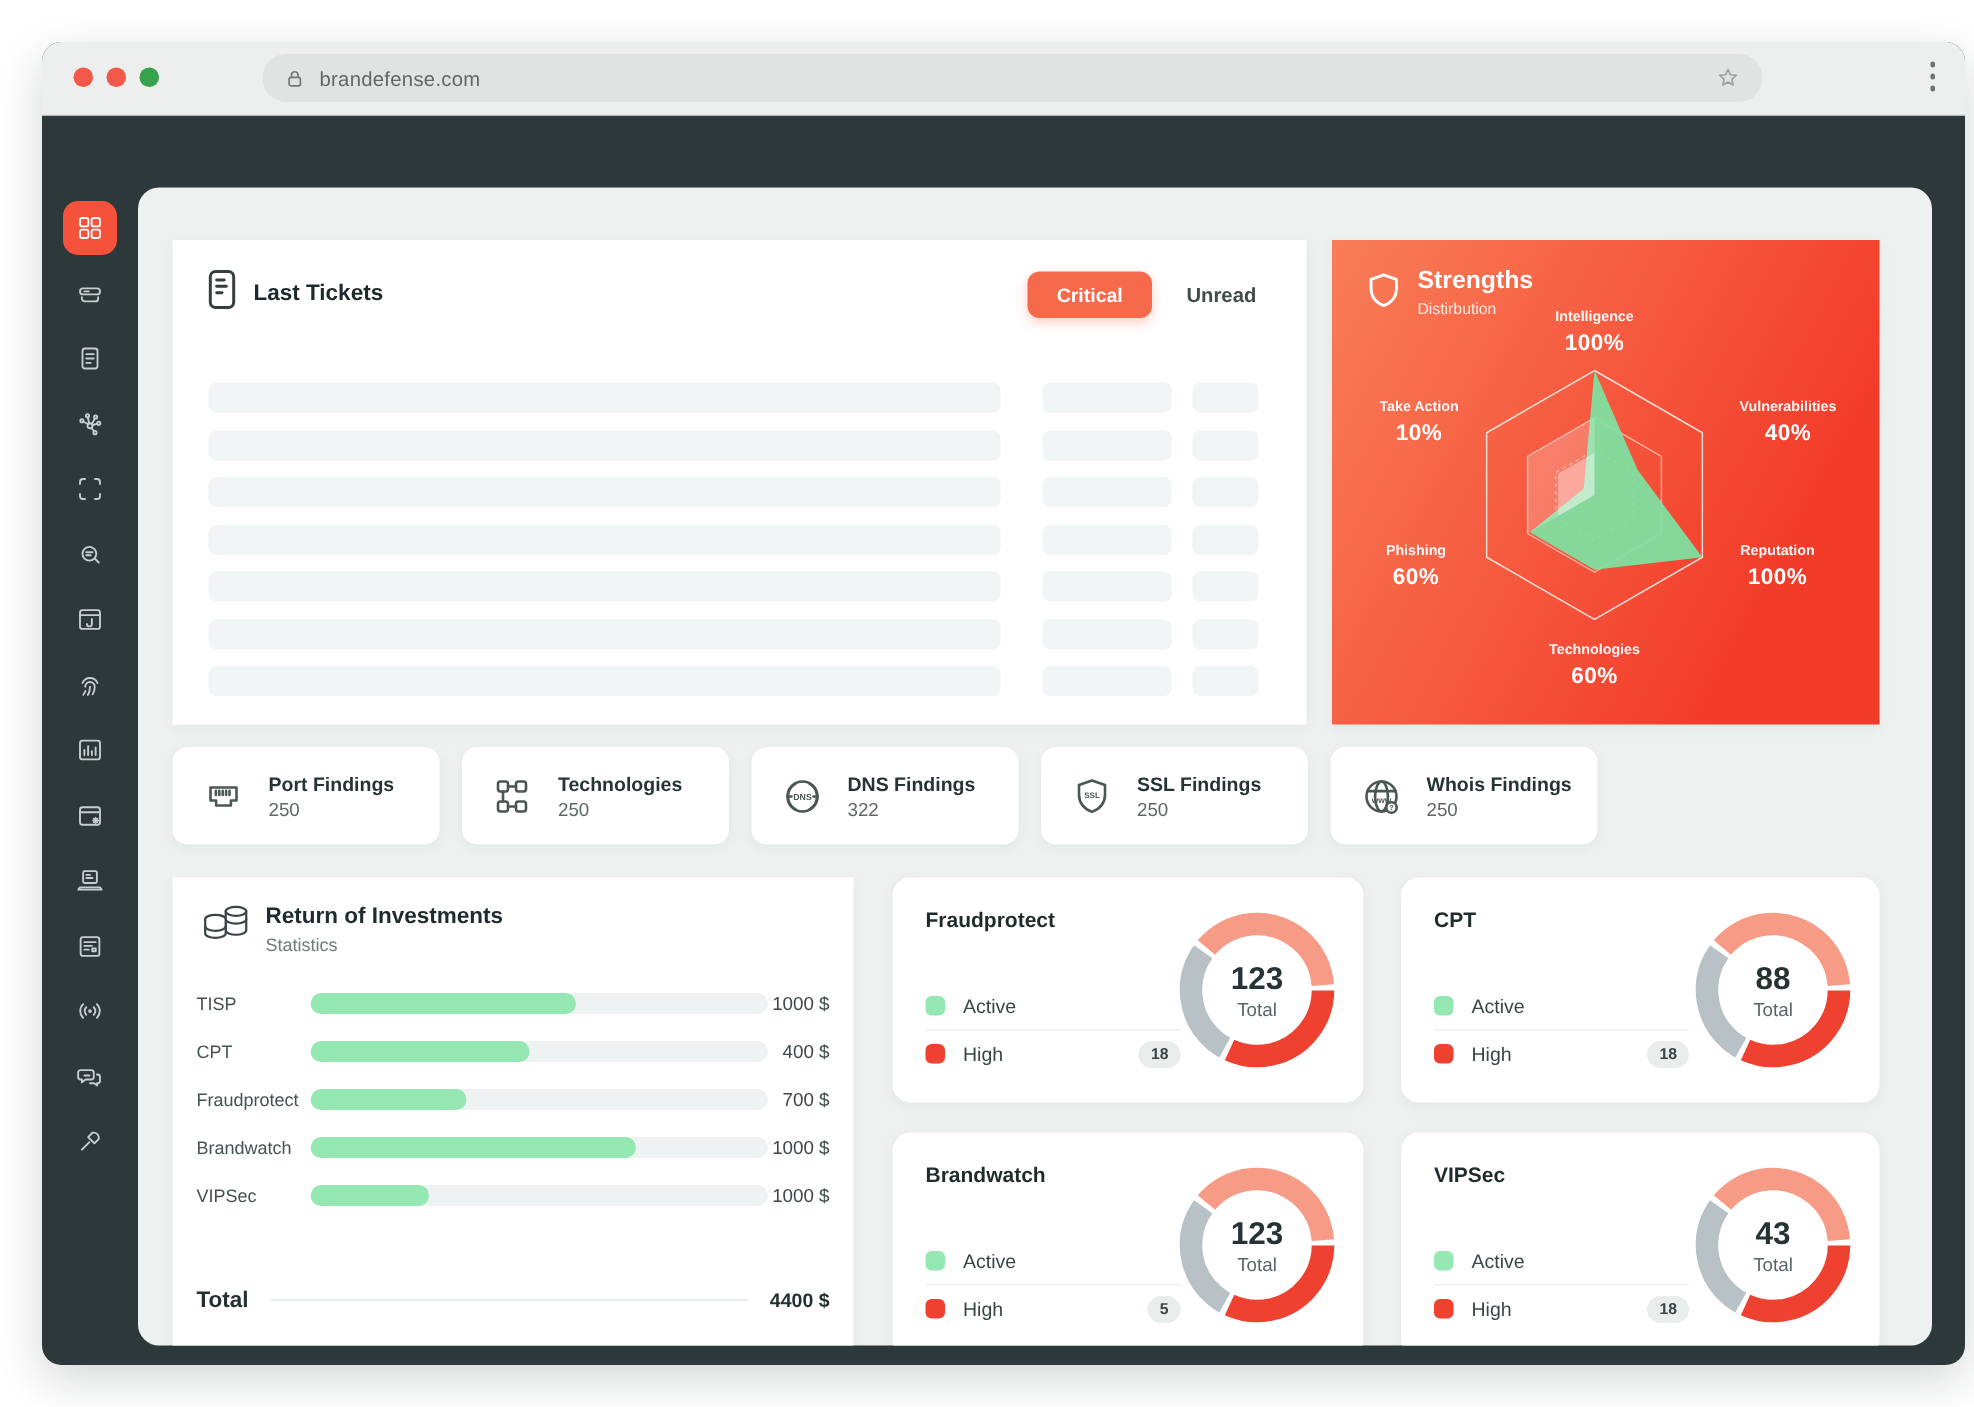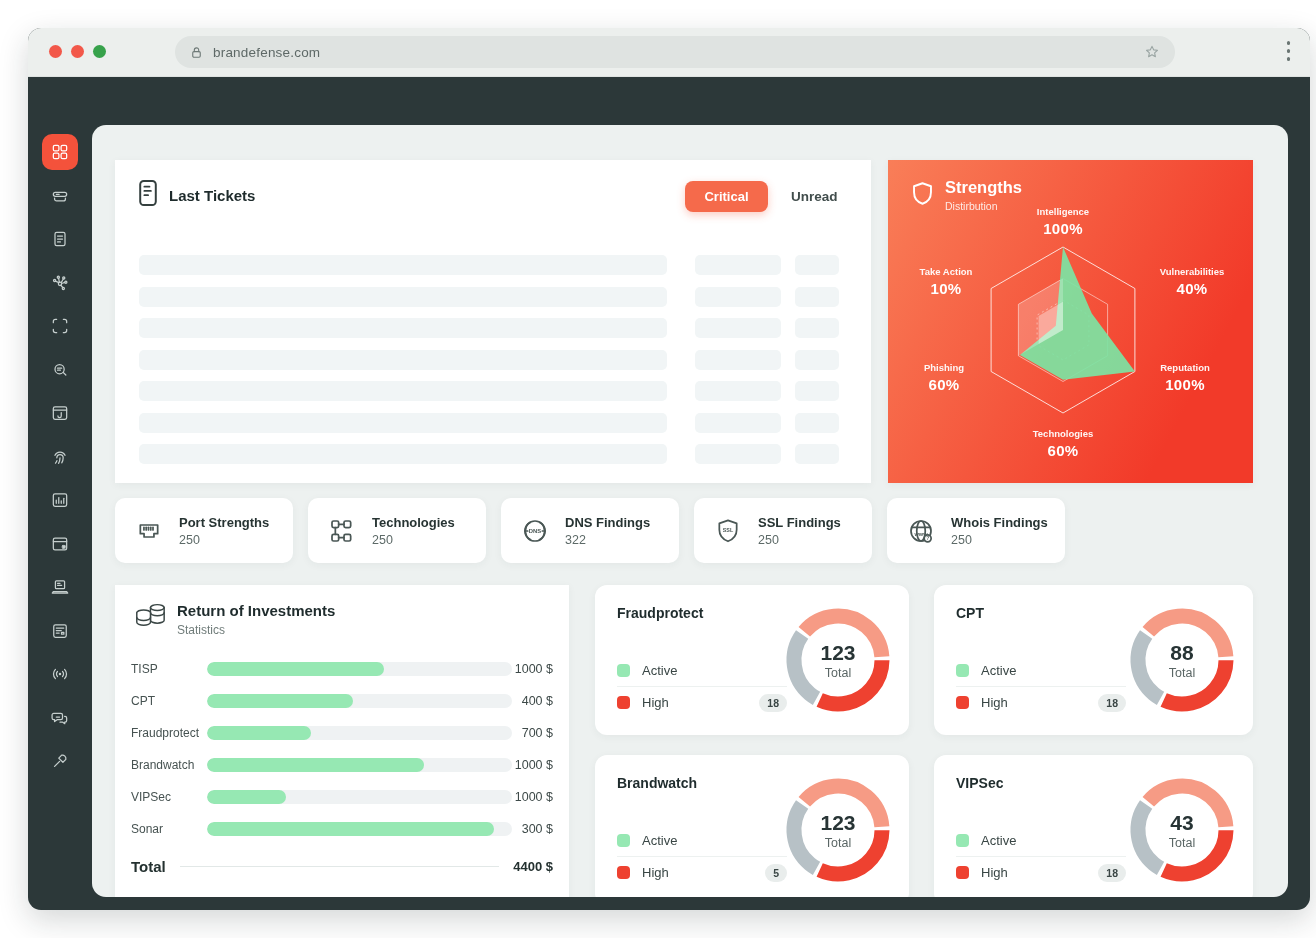--- a/index.html
+++ b/index.html
@@ -395,21 +395,21 @@
             <svg width="32" height="32" viewBox="0 0 24 24">
               <path d="M5.5 7.5 h13 v6.5 h-2.8 v2.5 h-7.4 v-2.5 h-2.8 z"></path>
               <line x1="8.2" y1="9.2" x2="8.2" y2="11.2"></line>
               <line x1="9.9" y1="9.2" x2="9.9" y2="11.2"></line>
               <line x1="11.6" y1="9.2" x2="11.6" y2="11.2"></line>
               <line x1="13.3" y1="9.2" x2="13.3" y2="11.2"></line>
               <line x1="15" y1="9.2" x2="15" y2="11.2"></line>
             </svg>
           </span>
         <div>
-            <div class="f-label">Port Strengths</div>
+            <div class="f-label">Port Findings</div>
             <div class="f-value">250</div>
           </div>
       </div>
       <div class="f-card">
         <span class="f-icon">
             <svg width="32" height="32" viewBox="0 0 24 24">
               <rect x="4.5" y="4.5" width="5" height="5" rx="1.2"></rect>
               <rect x="13.5" y="4.5" width="5" height="5" rx="1.2"></rect>
               <rect x="4.5" y="14.5" width="5" height="5" rx="1.2"></rect>
               <rect x="13.5" y="14.5" width="5" height="5" rx="1.2"></rect>
@@ -511,27 +511,20 @@
             </div>
             <span class="roi-value">1000 $</span>
           </div>
         <div class="roi-row">
             <span class="roi-label">VIPSec</span>
             <div class="roi-track">
               <div class="roi-fill" style="width: 26%;"></div>
             </div>
             <span class="roi-value">1000 $</span>
           </div>
-        <div class="roi-row">
-            <span class="roi-label">Sonar</span>
-            <div class="roi-track">
-              <div class="roi-fill" style="width: 94%;"></div>
-            </div>
-            <span class="roi-value">300 $</span>
-          </div>
       </div>
       <div class="roi-total">
         <span class="roi-total-label">Total</span>
         <span class="roi-total-line"></span>
         <span class="roi-total-value">4400 $</span>
       </div>
     </div>
 
     <div class="p-card" id="p0">
       <span class="p-title">Fraudprotect</span>

